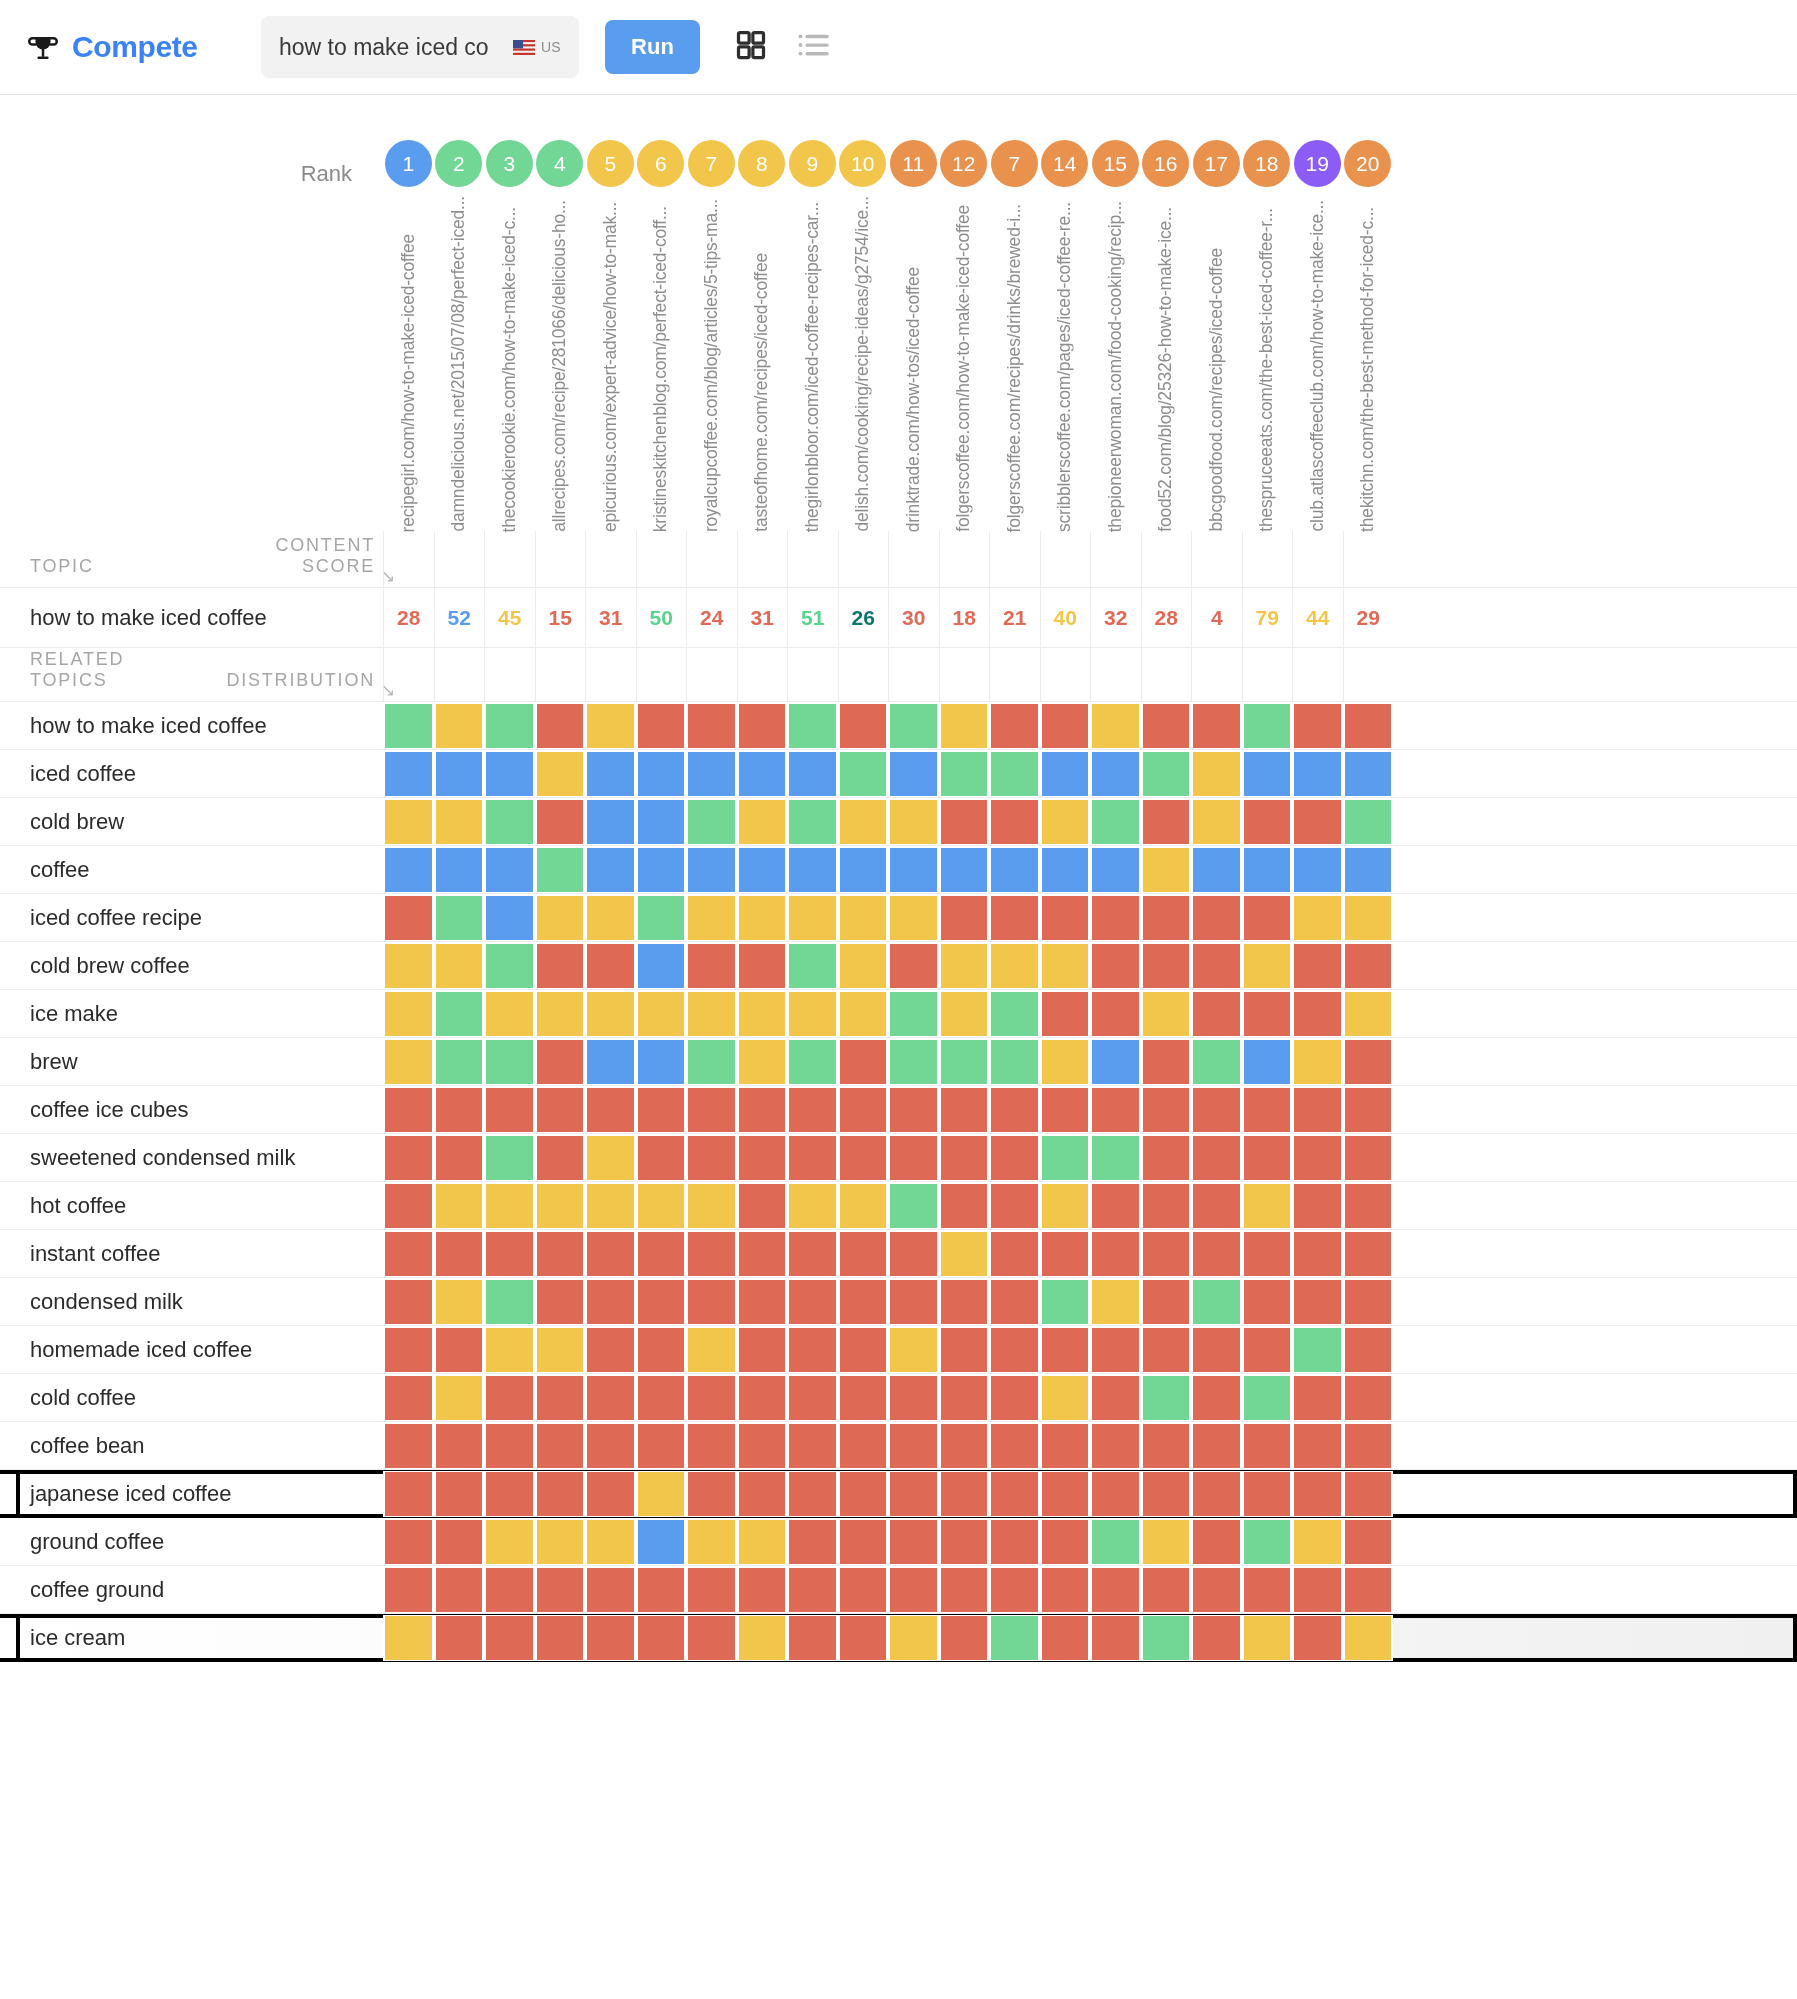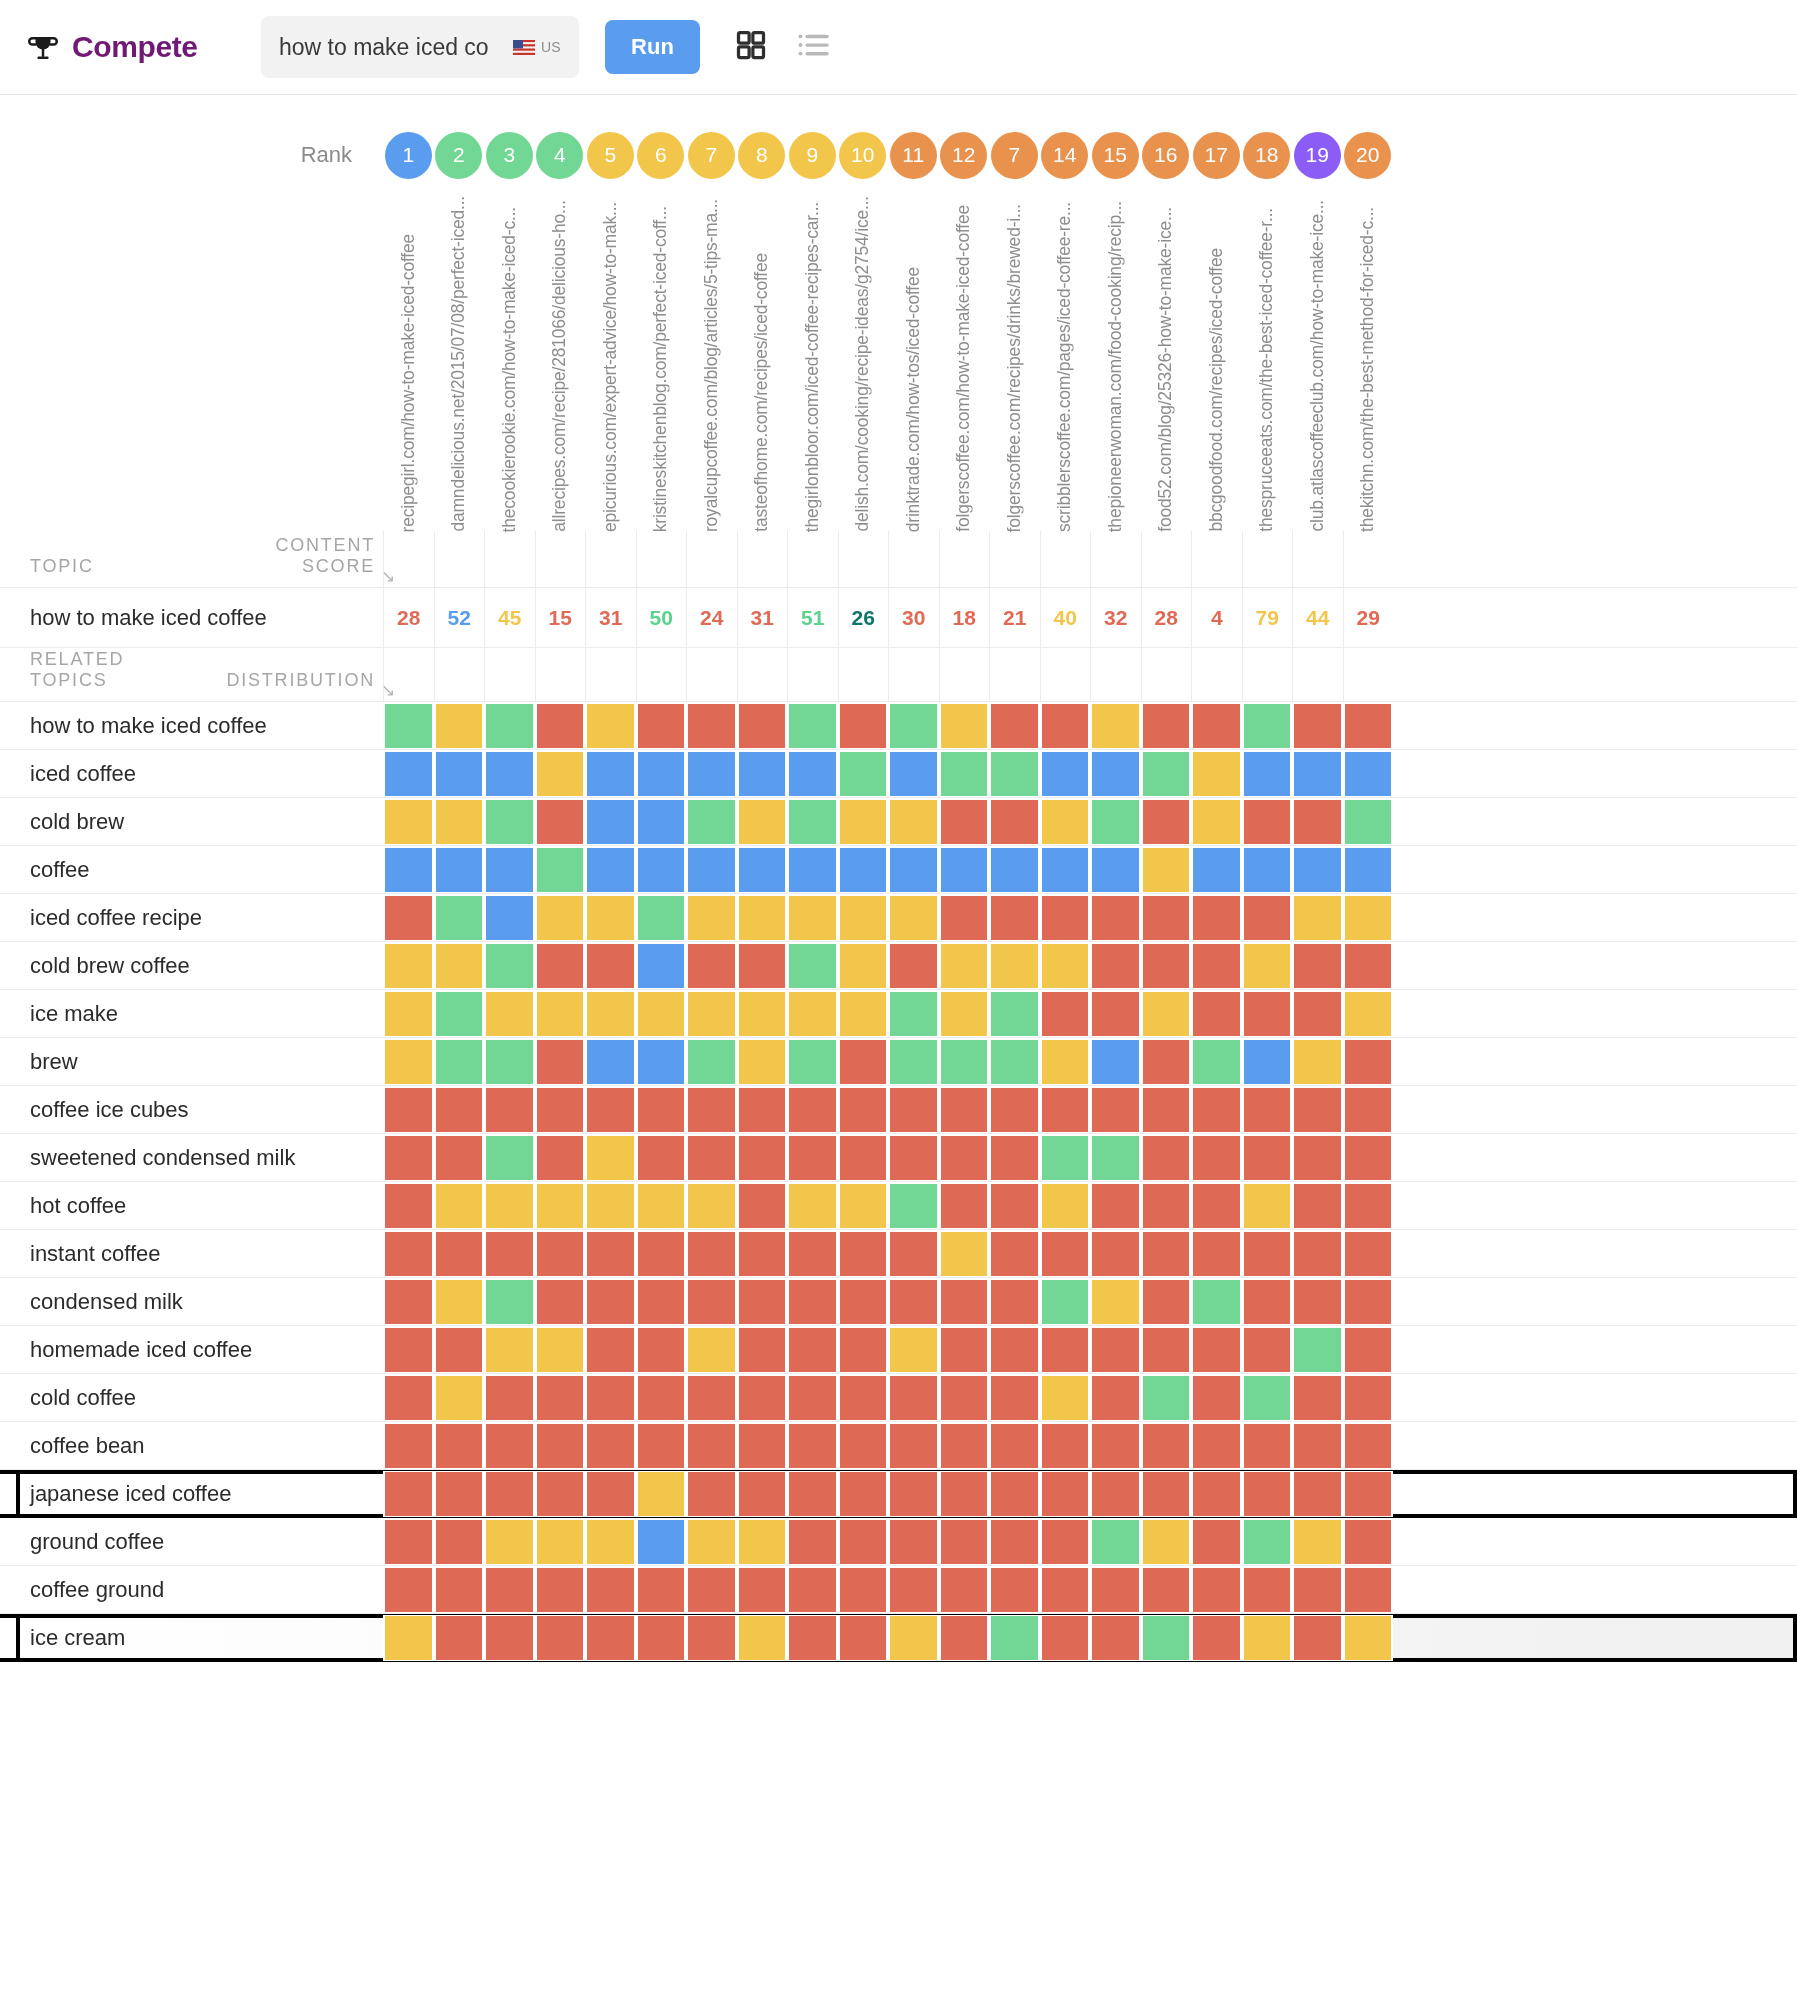--- a/index.html
+++ b/index.html
@@ -32,21 +32,21 @@
     align-items: center;
     gap: 14px;
     width: 200px;
     flex: none;
   }
   .brand-icon { width: 30px; height: 30px; display:block; }
   .brand-name {
     font-size: 30px;
     font-weight: bold;
     letter-spacing: -0.4px;
-    color: #701a75;
+    color: #3b82f6;
   }
   .kw-field {
     width: 318px;
     height: 62px;
     background: #f2f2f3;
     border-radius: 8px;
     display: flex;
     align-items: center;
     padding: 0 18px;
     flex: none;
@@ -113,21 +113,21 @@
     gap: 32px;
     margin-left: 36px;
   }
   .icon-btn { cursor: pointer; display: block; }
 
   
   .sheet { position: relative; }
 
   .rank-row {
     display: flex;
-    align-items: center;
+    align-items: flex-end;
     height: 92px;
     padding-top: 28px;
   }
   .rank-label {
     width: 383px;
     text-align: right;
     padding-right: 31px;
     font-size: 22px;
     color: #8b8b8b;
     flex: none;

